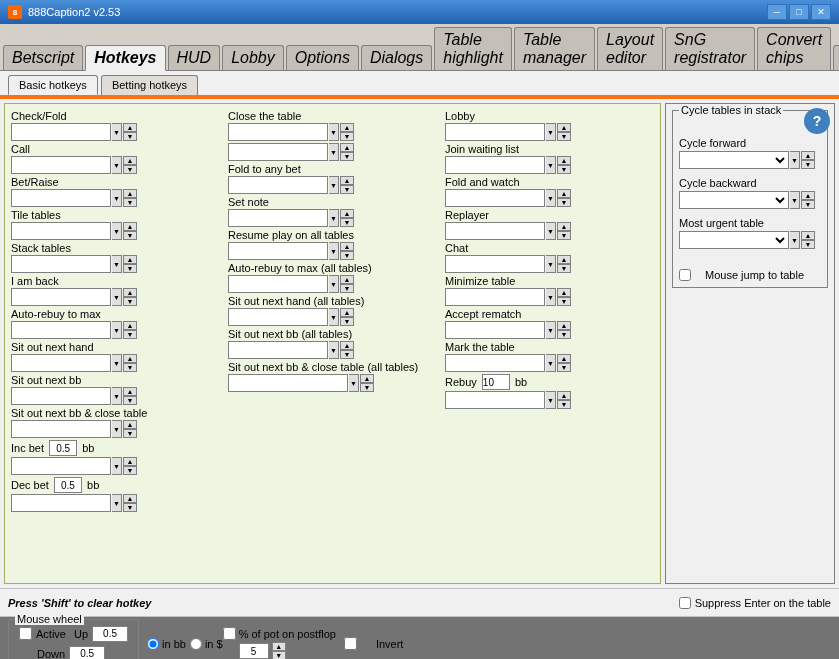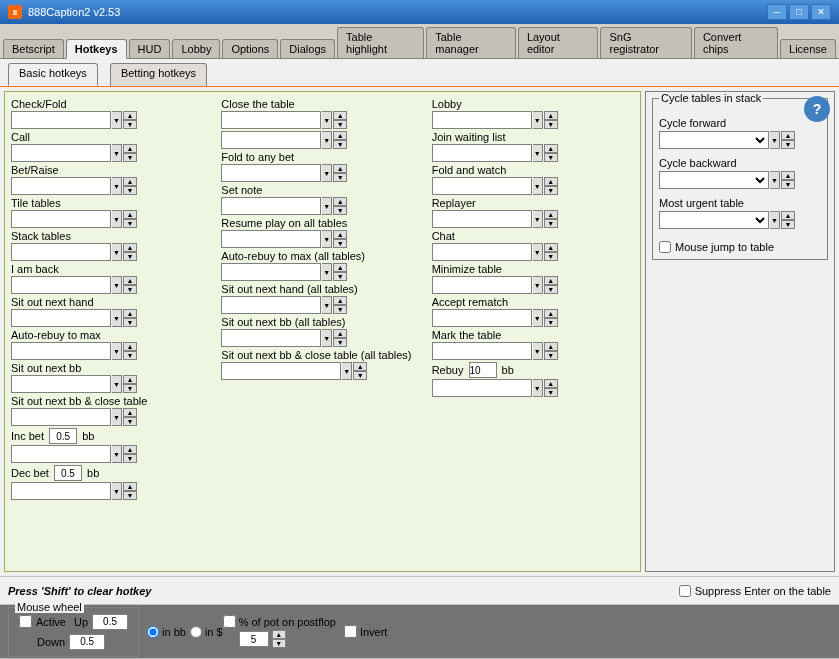--- a/index.html
+++ b/index.html
@@ -27,37 +27,38 @@
       align-items: flex-end;
       padding: 3px 3px 0;
       gap: 2px;
     }
     .tab {
       padding: 3px 8px;
       border: 1px solid #808080;
       border-bottom: none;
       background: #c4c0b8;
       cursor: pointer;
-      font-size: 11px;
+      font-size: 16px;
       border-radius: 3px 3px 0 0;
+      font-style: italic;
     }
     .tab.active {
       background: #f0f0f0;
       border-bottom: 1px solid #f0f0f0;
       margin-bottom: -1px;
       font-weight: bold;
       margin-top: 12px;
     }
 
     .sub-tabs {
       display: flex;
       padding: 4px 8px 0;
-      gap: 12px;
+      gap: 3px;
       background: #f0f0f0;
-      border-bottom: 1px solid #f97316;
+      border-bottom: 4px solid #f97316;
       height: 28px;
     }
     .sub-tab {
       padding: 3px 10px;
       border: 1px solid #808080;
       border-bottom: none;
       background: #e0dcd8;
       cursor: pointer;
       font-size: 11px;
       border-radius: 3px 3px 0 0;
@@ -91,21 +92,21 @@
       cursor: pointer;
       display: flex;
       align-items: center;
       justify-content: center;
       font-size: 7px;
       padding: 0;
     }
     .arrow-btns { display: flex; flex-direction: column; }
 
     .cycle-panel {
-      width: 190px;
+      width: 170px;
       background: #f0f0f0;
       border: 1px solid #808080;
       margin: 4px 4px 4px 0;
       padding: 6px;
       position: relative;
     }
     .cycle-item { margin-bottom: 8px; }
     .cycle-label { font-size: 11px; margin-bottom: 2px; }
     .cycle-input-row { display: flex; align-items: center; gap: 1px; }
     .cycle-input {
@@ -125,21 +126,21 @@
       background: #4080c0;
       color: white;
       border: none;
       cursor: pointer;
       font-size: 14px;
       font-weight: bold;
       display: flex;
       align-items: center;
       justify-content: center;
     }
-    .mouse-jump-row { display: flex; align-items: flex-start; gap: 4px; margin-top: 12px; }
+    .mouse-jump-row { display: flex; align-items: flex-start; gap: 14px; margin-top: 20px; }
     .mouse-jump-row input[type=checkbox] { width: 12px; height: 12px; }
 
     .bottom-section {
       background: #f0f0f0;
       border-top: 1px solid #c0c0c0;
       padding: 4px 8px;
       display: flex;
       align-items: center;
       justify-content: space-between;
       height: 32px;
@@ -324,33 +325,33 @@
             <select class="hotkey-select"></select>
             <div class="dd-arrow">▼</div>
             <div class="arrow-btns">
               <button class="arrow-btn">▲</button>
               <button class="arrow-btn">▼</button>
             </div>
           </div>
         </div>
 
         <div class="hotkey-item">
+          <div class="hotkey-label">Auto-rebuy to max</div>
+          <div class="hotkey-input-row">
+            <select class="hotkey-select"></select>
+            <div class="dd-arrow">▼</div>
+            <div class="arrow-btns">
+              <button class="arrow-btn">▲</button>
+              <button class="arrow-btn">▼</button>
+            </div>
+          </div>
+        </div>
+
+        <div class="hotkey-item">
           <div class="hotkey-label">Sit out next hand</div>
-          <div class="hotkey-input-row">
-            <select class="hotkey-select"></select>
-            <div class="dd-arrow">▼</div>
-            <div class="arrow-btns">
-              <button class="arrow-btn">▲</button>
-              <button class="arrow-btn">▼</button>
-            </div>
-          </div>
-        </div>
-
-        <div class="hotkey-item">
-          <div class="hotkey-label">Auto-rebuy to max</div>
           <div class="hotkey-input-row">
             <select class="hotkey-select"></select>
             <div class="dd-arrow">▼</div>
             <div class="arrow-btns">
               <button class="arrow-btn">▲</button>
               <button class="arrow-btn">▼</button>
             </div>
           </div>
         </div>
 
@@ -634,21 +635,21 @@
             </div>
           </div>
         </div>
       </div>
     </div>
   </div>
 
   <div class="cycle-panel">
     <div style="border:1px solid #808080; padding:6px; position:relative; margin-bottom:6px;">
       <div style="position:absolute;top:-7px;left:6px;background:#f0f0f0;padding:0 2px;font-size:11px;">Cycle tables in stack</div>
-      <div class="cycle-item" style="margin-top:12px;">
+      <div class="cycle-item" style="margin-top:20px;">
         <div class="cycle-label">Cycle forward</div>
         <div class="cycle-input-row">
           <select class="cycle-input"></select>
           <div class="dd-arrow">▼</div>
           <div class="arrow-btns">
             <button class="arrow-btn">▲</button>
             <button class="arrow-btn">▼</button>
           </div>
         </div>
       </div>
@@ -721,21 +722,21 @@
       <span style="font-size:11px;">% of pot on postflop</span>
     </div>
     <div style="display:flex; align-items:center; gap:3px; margin-left:16px;">
       <input type="text" class="pct-input" value="5" style="">
       <div style="display:flex; flex-direction:column;">
         <button class="stepper-btn">▲</button>
         <button class="stepper-btn">▼</button>
       </div>
     </div>
   </div>
-  <div style="display:flex; align-items:center; gap:3px;">
+  <div style="display:flex; align-items:center; gap:19px;">
     <input type="checkbox" style="">
     <span style="font-size:11px;">Invert</span>
   </div>
 </div>
 
 <div class="status-bar">
   <div class="status-left">
     
     
   </div>

